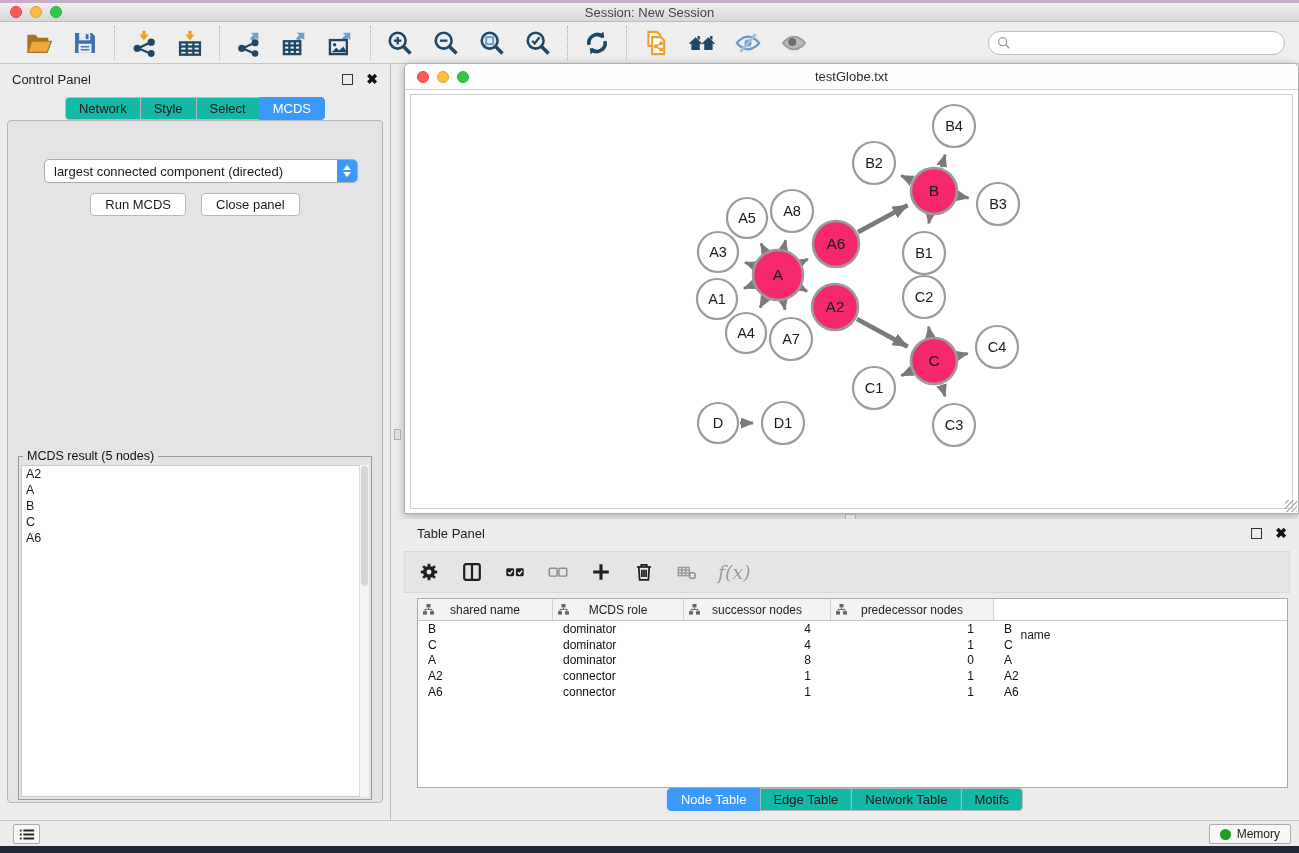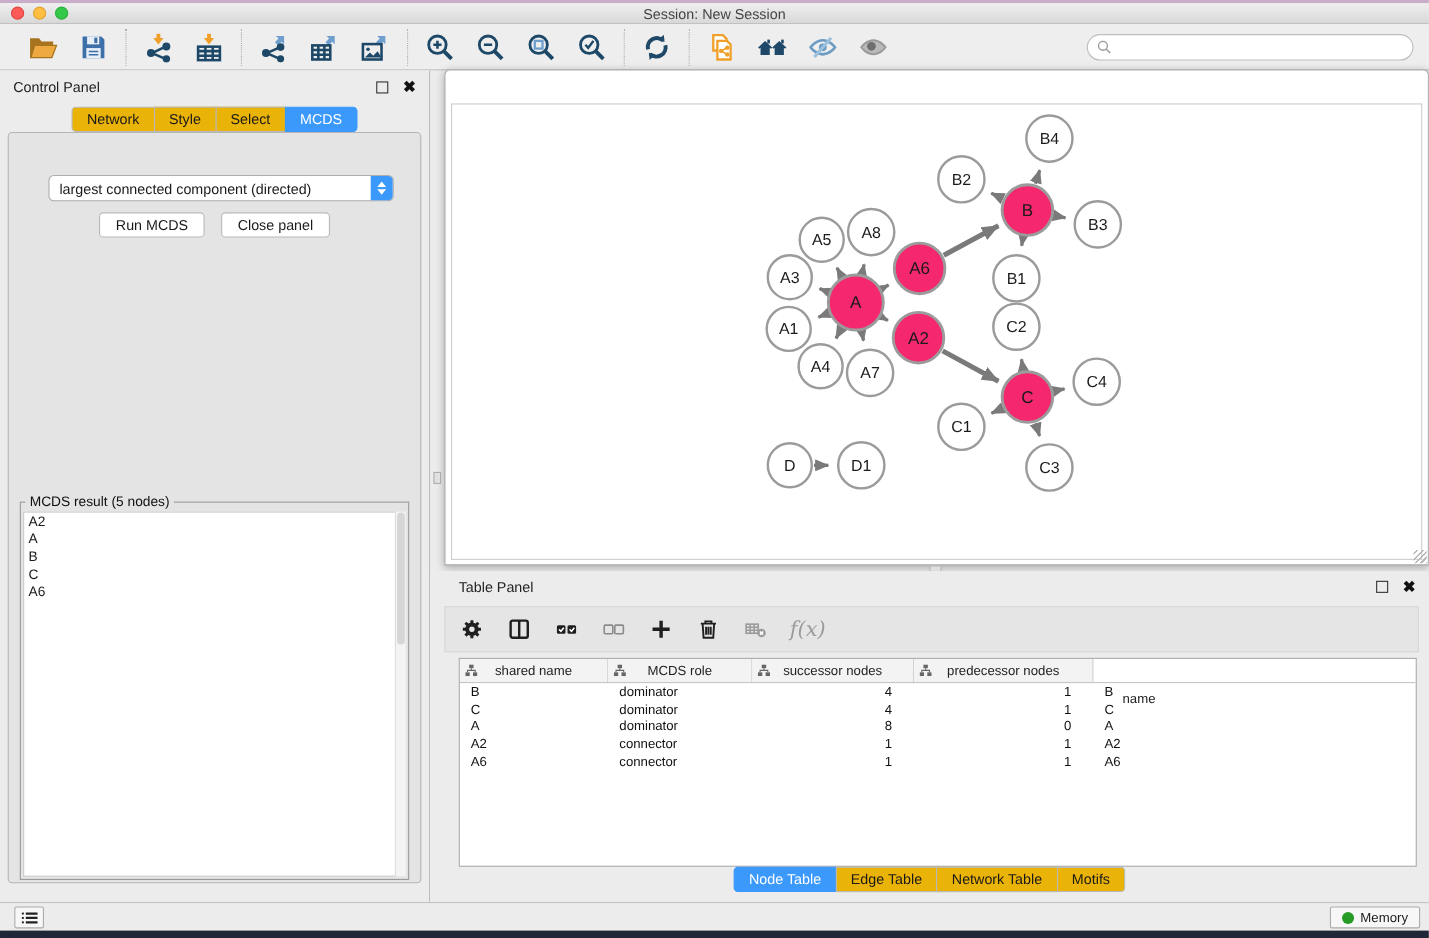--- a/index.html
+++ b/index.html
@@ -29,21 +29,21 @@
   .tb-search input { border:none; outline:none; flex:1; font-size:12px; margin-left:5px; background:transparent; font-family:"Liberation Sans",sans-serif; }
 
   
   .control-panel { position:absolute; left:0; top:64px; width:391px; height:756px; background:#ececec; border-right:1px solid #bdbdbd; }
   .panel-head { position:absolute; left:0; top:0; width:100%; height:30px; display:flex; align-items:center; padding:0 12px; font-size:13px; color:#222; }
   .panel-head .ph-icons { margin-left:auto; display:flex; gap:13px; align-items:center; }
   .ph-float { width:11px; height:11px; border:1.5px solid #333; cursor:pointer; }
   .ph-close { font-size:14px; font-weight:bold; color:#111; cursor:pointer; line-height:1; }
 
   .cp-tabs { position:absolute; top:33px; left:0; width:100%; display:flex; justify-content:center; }
-  .seg-tab { padding:3px 13px; font-size:13px; background:#eab308; border:1px solid #b9b9b9; margin-left:-1px; cursor:pointer; color:#1a1a1a; }
+  .seg-tab { padding:3px 13px; font-size:13px; background:#14b8a6; border:1px solid #b9b9b9; margin-left:-1px; cursor:pointer; color:#1a1a1a; }
   .seg-tab:first-child { border-radius:4px 0 0 4px; margin-left:0; }
   .seg-tab:last-child { border-radius:0 4px 4px 0; }
   .seg-tab.active { background:#3b99fc; border-color:#3b99fc; color:#fff;text-align:right; }
 
   .cp-box { position:absolute; left:7px; right:7px; top:56px; bottom:17px; background:#e4e4e4; border:1px solid #b5b5b5; border-radius:4px; }
   .opt-label { position:absolute; top:18px; width:100%; text-align:center; font-size:13px; color:#111; }
   .dropdown { position:absolute; top:38px; left:36px; width:314px; height:24px; background:#fff; border:1px solid #acacac; border-radius:5px; display:flex; align-items:center; cursor:pointer; }
   .dropdown .dd-text { flex:1; font-size:13px; padding-left:9px; white-space:nowrap; overflow:hidden; }
   .dd-stepper { width:20px; height:22px; background:#3b99fc; border-radius:0 4px 4px 0; display:flex; flex-direction:column; align-items:center; justify-content:center; gap:2px; }
   .dd-stepper .tri { width:0; height:0; border-left:4px solid transparent; border-right:4px solid transparent; }
@@ -335,20 +335,28 @@
           <div class="result-item">A6</div>
         </div>
       <div class="result-scroll">
           <div class="result-thumb"></div>
         </div>
     </div>
   </div>
 </div>
 
 <div class="net-window">
+  <div class="net-titlebar">
+    <div class="traffic">
+      <span class="light red"></span>
+      <span class="light yellow"></span>
+      <span class="light green"></span>
+    </div>
+    <span>testGlobe.txt</span>
+  </div>
   <div class="net-canvas">
     <svg id="graph-svg" width="882" height="419" viewBox="0 0 882 419">
         <defs>
  <marker id="arr" markerUnits="userSpaceOnUse" markerWidth="13" markerHeight="11" refX="12" refY="5.5" orient="auto">
             <path d="M0 0L13 5.5L0 11Z" fill="#7A7A7A"></path>
           </marker>
  <marker id="arrT" markerUnits="userSpaceOnUse" markerWidth="16" markerHeight="13" refX="15" refY="6.5" orient="auto">
             <path d="M0 0L16 6.5L0 13Z" fill="#7A7A7A"></path>
           </marker>
 </defs>

